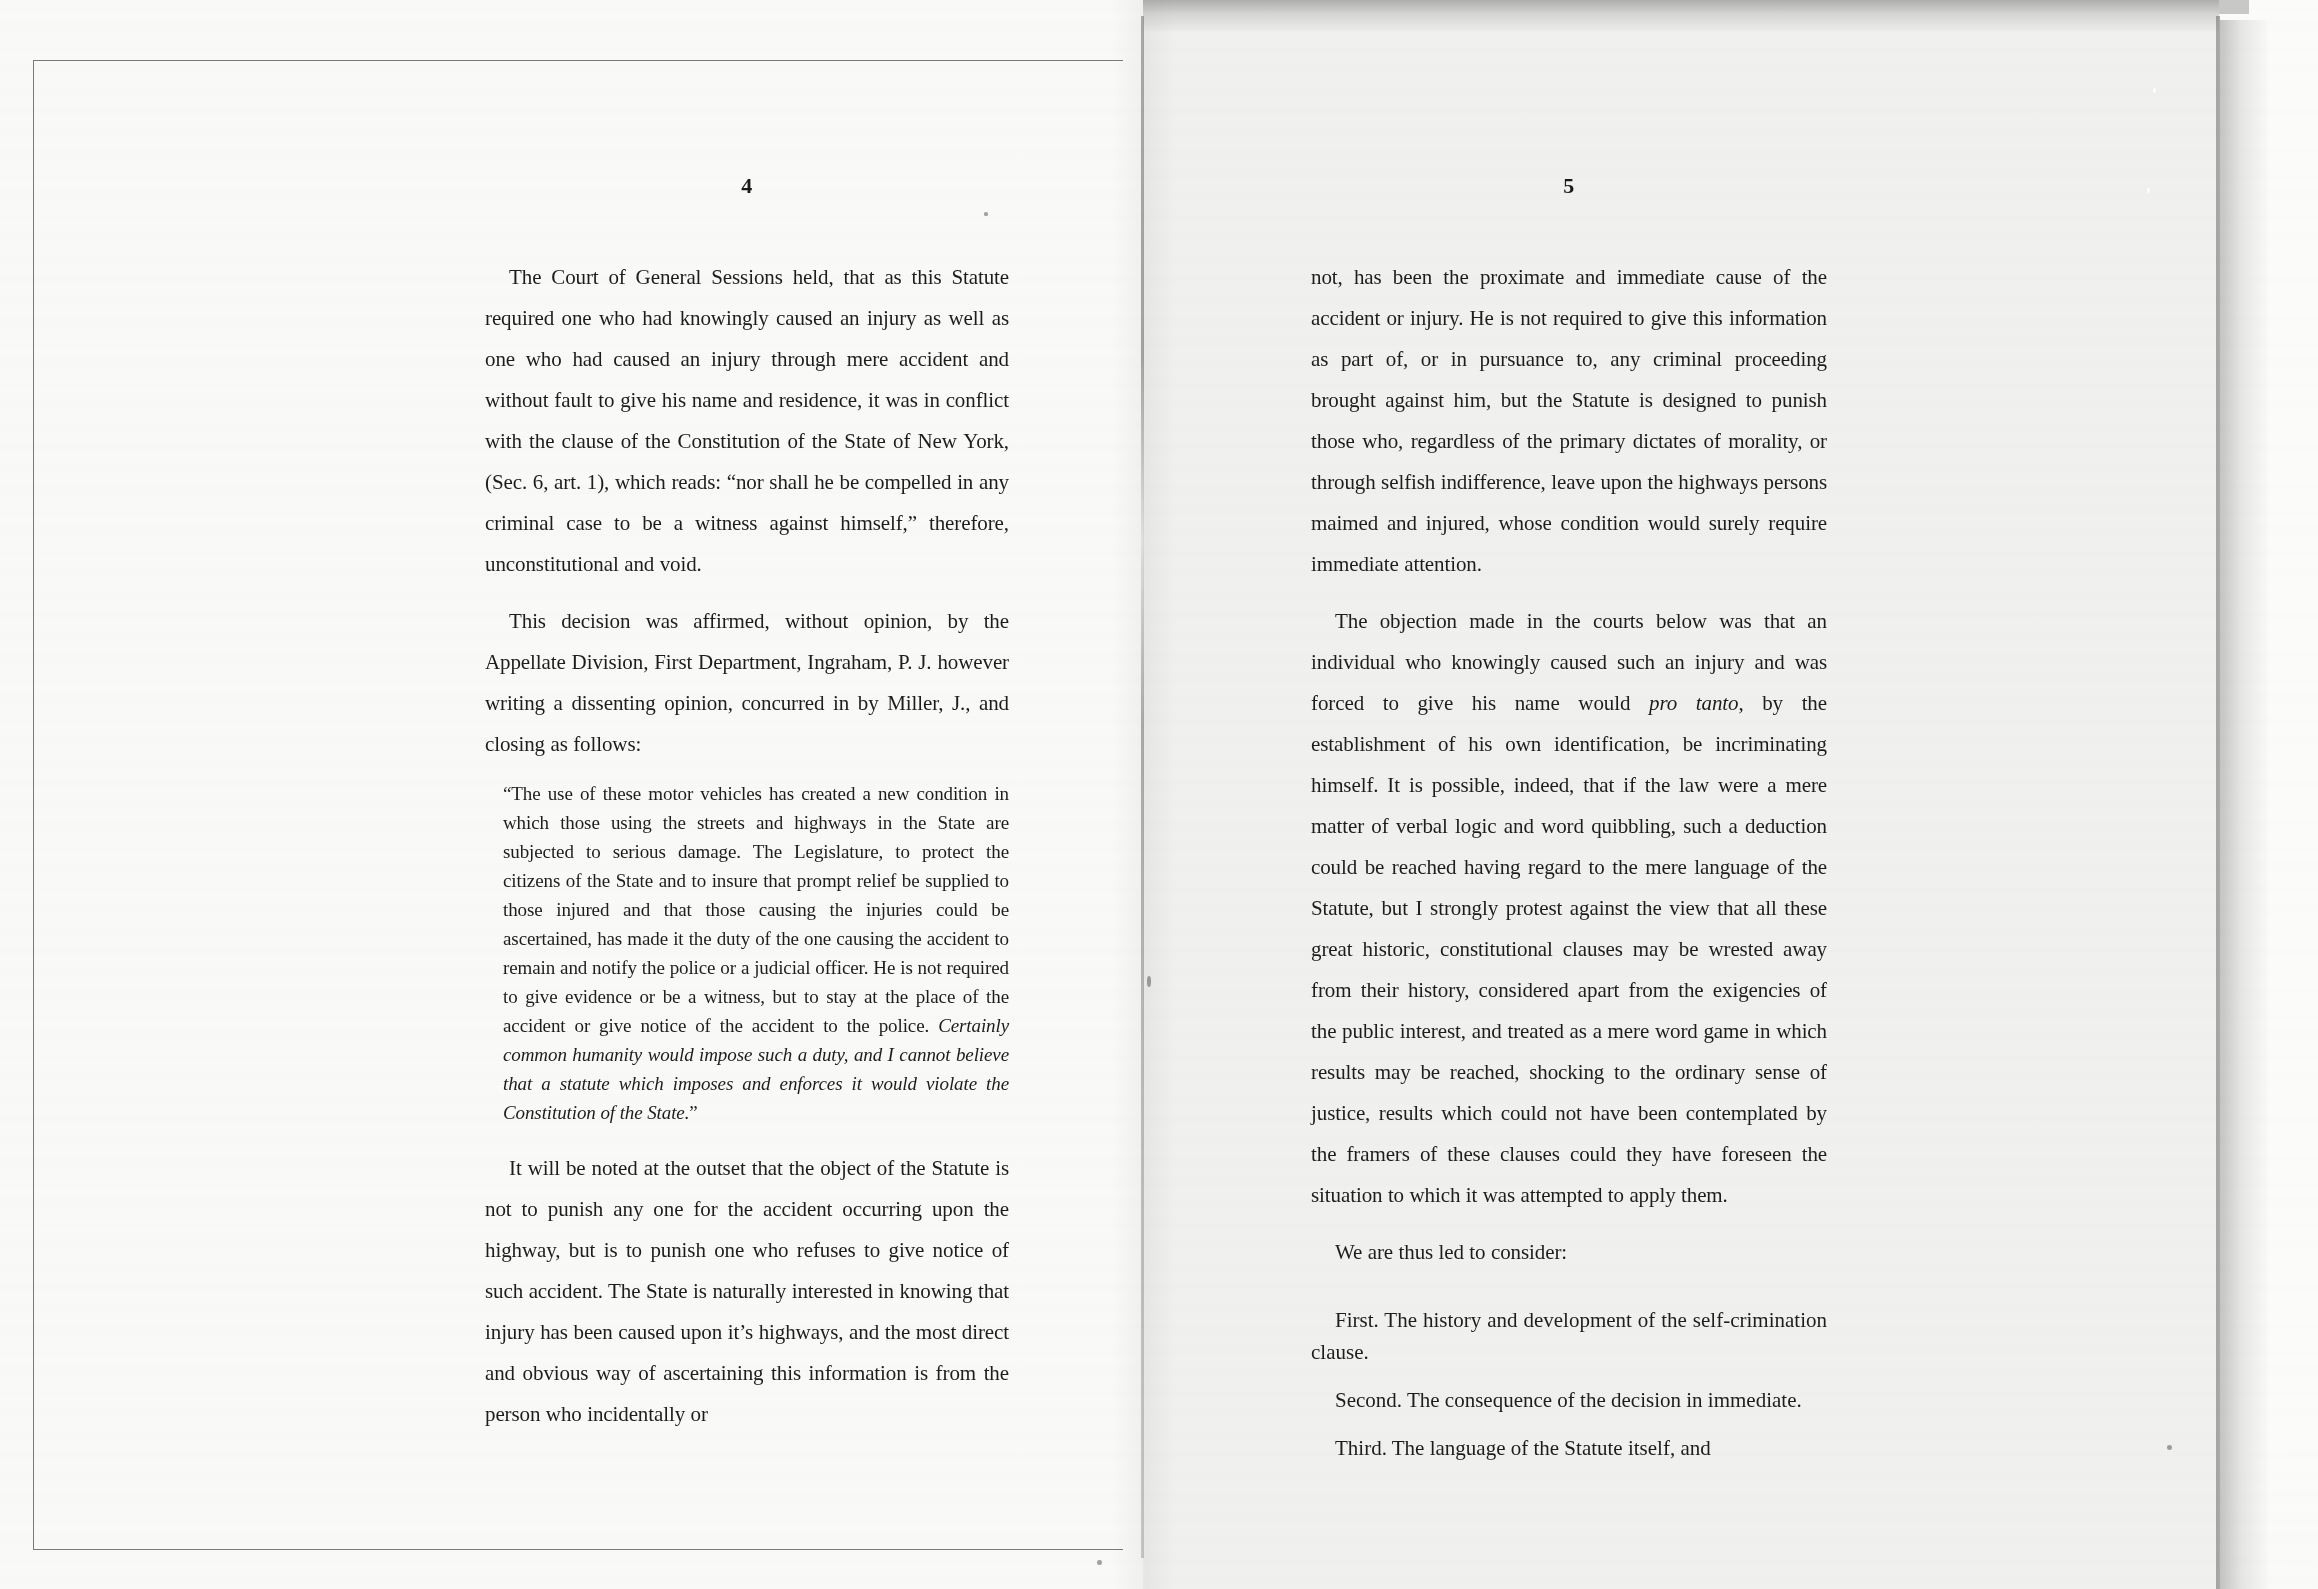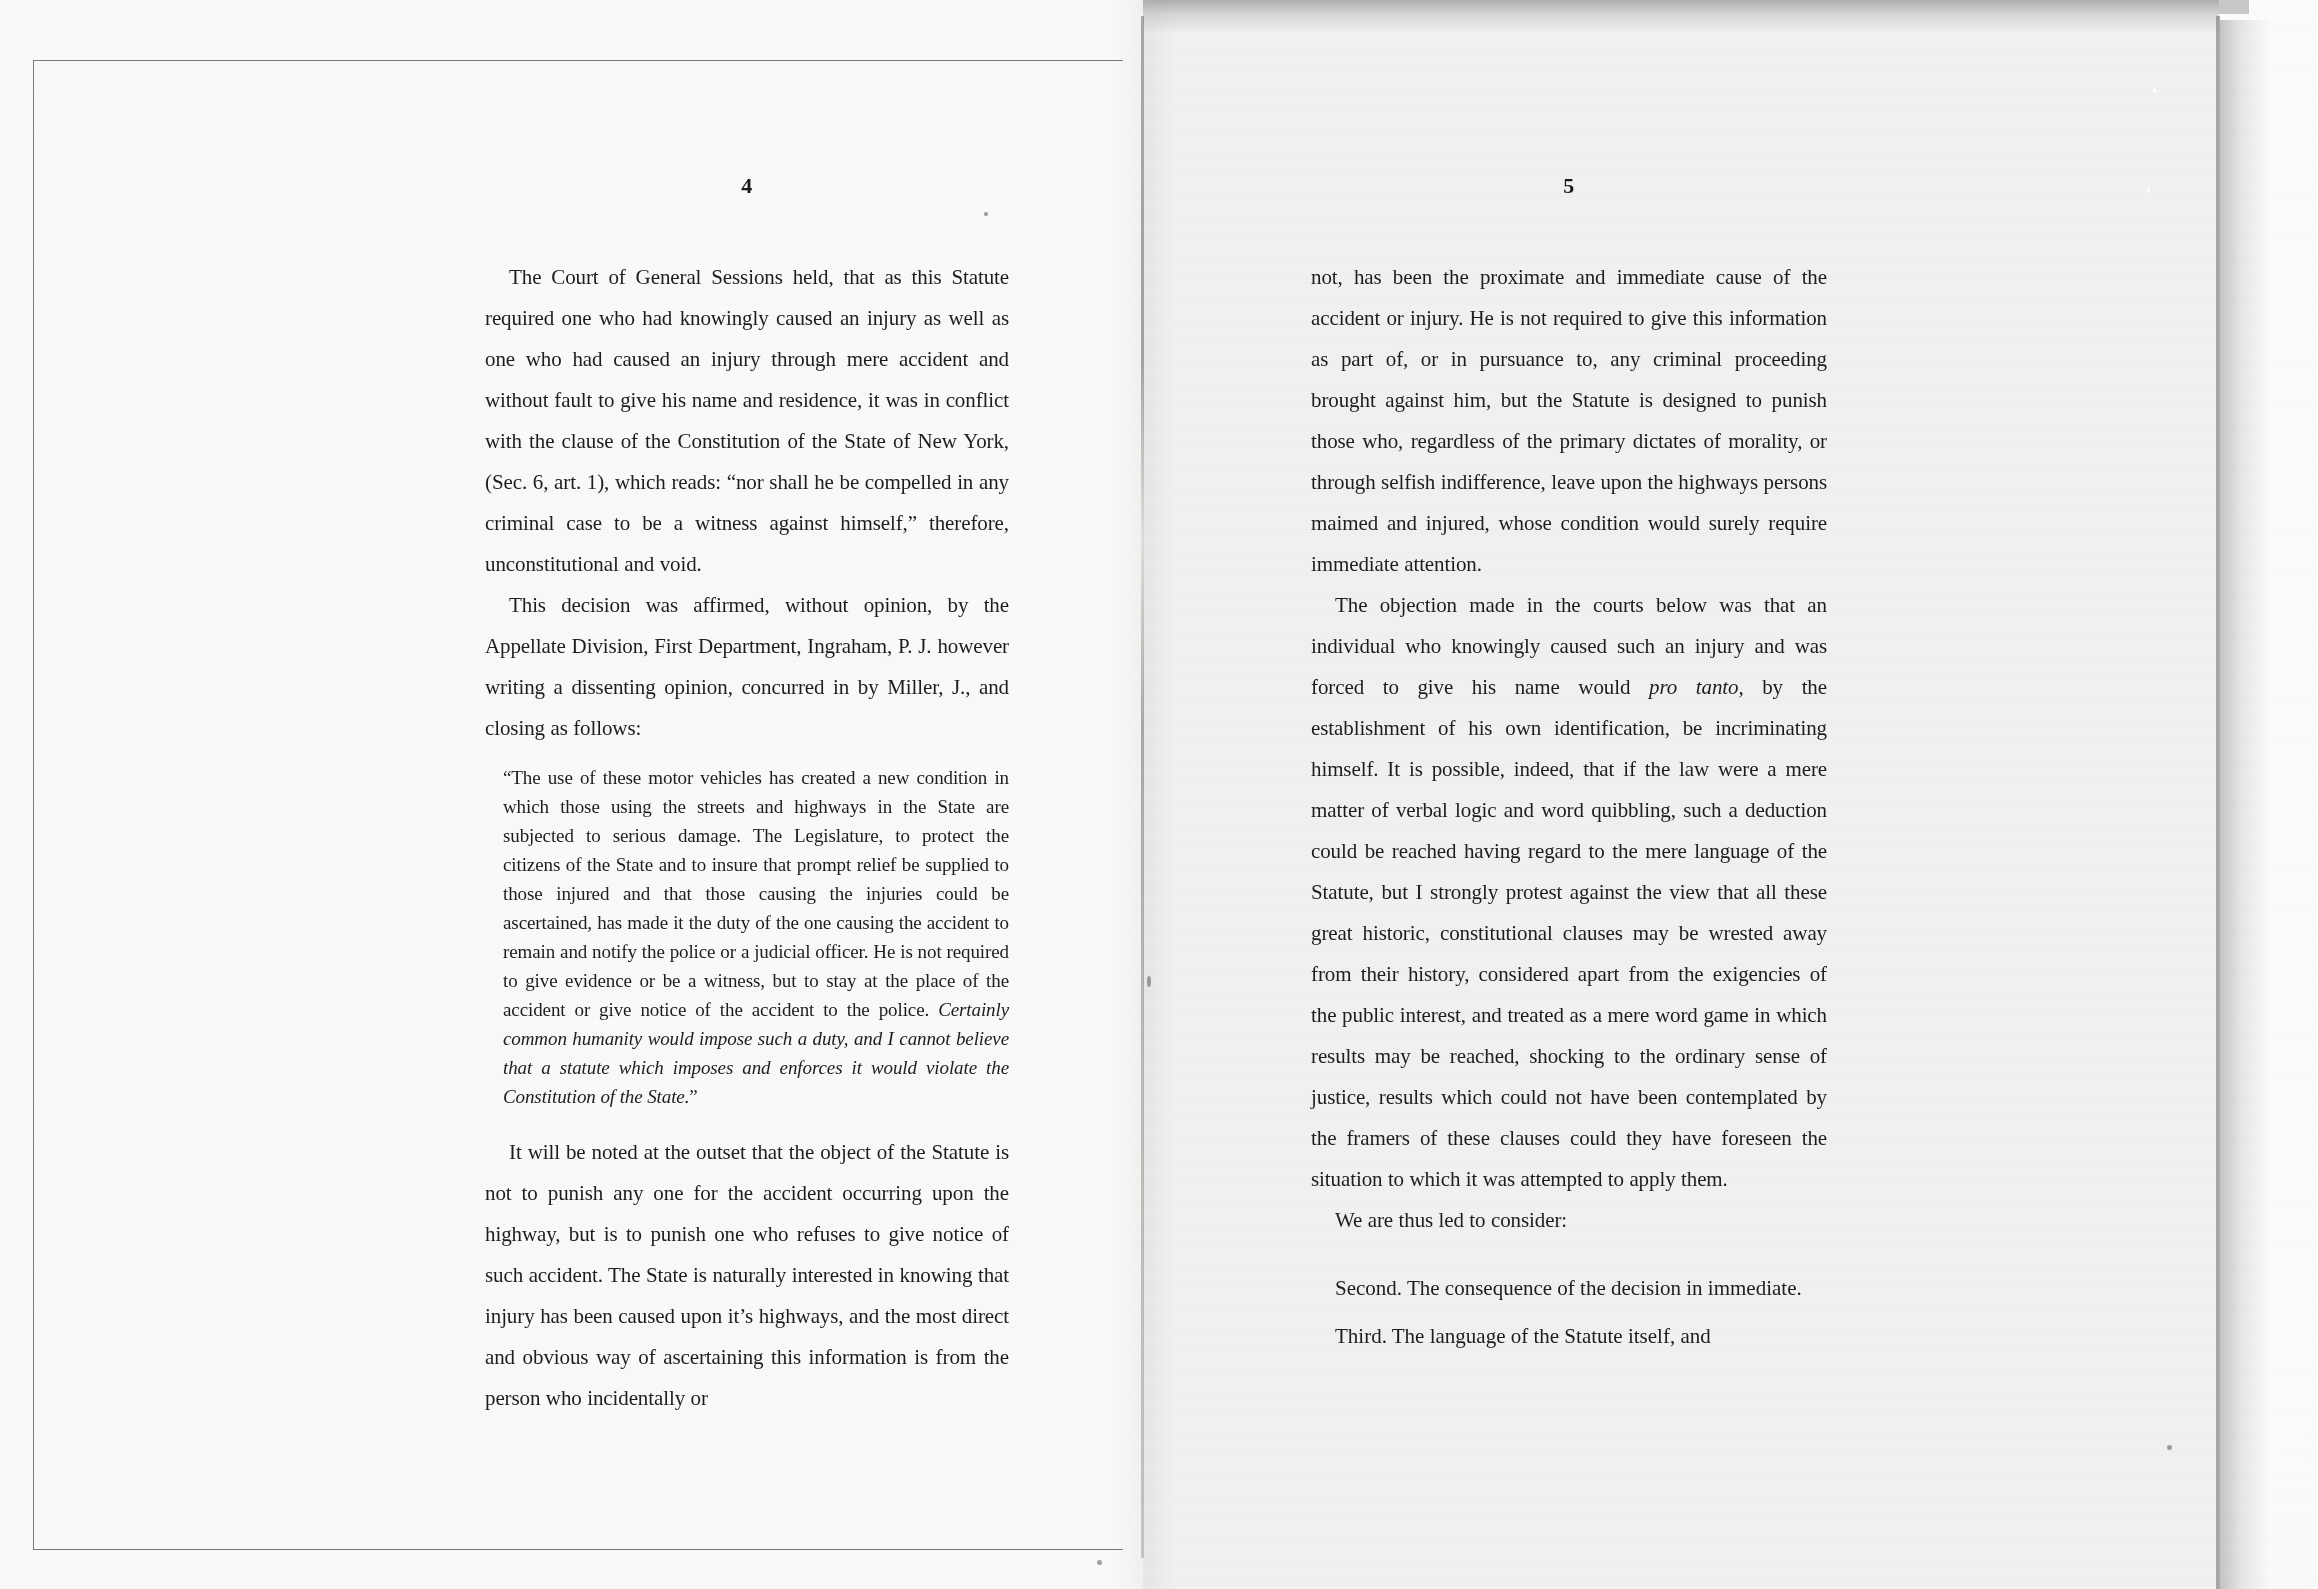--- a/index.html
+++ b/index.html
@@ -164,21 +164,21 @@
     line-height: 41px;
     text-align: justify;
     text-justify: inter-word;
     letter-spacing: -0.1px;
     word-spacing: 0.3px;
     margin: 0;
     color: #1d1d1d;
     -webkit-font-smoothing: none;
   }
   .body-text + .body-text {
-    margin-top: 0;
+    margin-top: 16px;
   }
   .body-text.indent {
     text-indent: 24px;
   }
 
   
   .blockquote {
     margin: 13.6px 0 0 0;
     padding: 0 0 0 18px;
     font-size: 19px;
@@ -289,17 +289,18 @@
   <div class="folio">5</div>
 
   <p class="body-text">not, has been the proximate and immediate cause of the accident or injury. He is not required to give this information as part of, or in pursuance to, any criminal proceeding brought against him, but the Statute is designed to punish those who, regardless of the primary dictates of morality, or through selfish indifference, leave upon the highways persons maimed and injured, whose condition would surely require immediate attention.</p>
 
   <p class="body-text indent"><span>The objection made in the courts below was that an individual who knowingly caused such an injury and was forced to give his name would </span><em>pro tanto</em><span>, by the establishment of his own identification, be incriminating himself. It is possible, indeed, that if the law were a mere matter of verbal logic and word quibbling, such a deduction could be reached having regard to the mere language of the Statute, but I strongly protest against the view that all these great historic, constitutional clauses may be wrested away from their history, considered apart from the exigencies of the public interest, and treated as a mere word game in which results may be reached, shocking to the ordinary sense of justice, results which could not have been contemplated by the framers of these clauses could they have foreseen the situation to which it was attempted to apply them.</span></p>
 
   <p class="body-text indent">We are thus led to consider:</p>
 
   <div class="spacer-sm"></div>
 
+  <p class="enum-item">First. The history and development of the self-crimination clause.</p>
   <p class="enum-item">Second. The consequence of the decision in immediate.</p>
   <p class="enum-item">Third. The language of the Statute itself, and</p>
 
 </div>
 
 
 </body></html>

